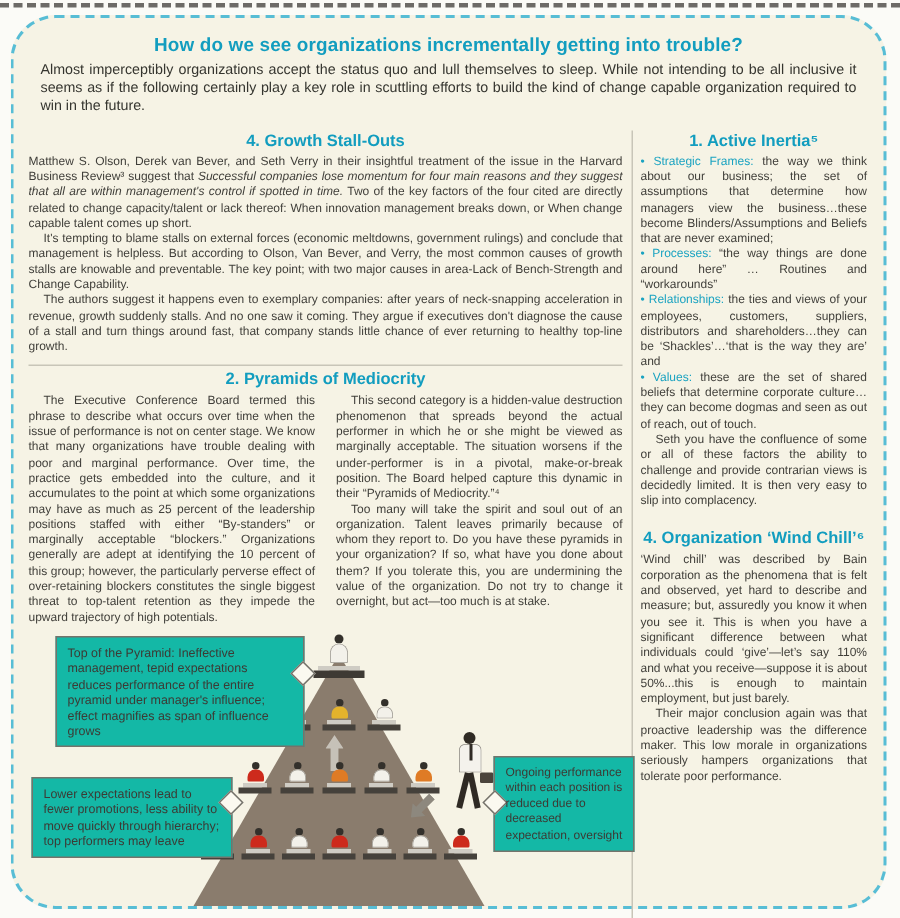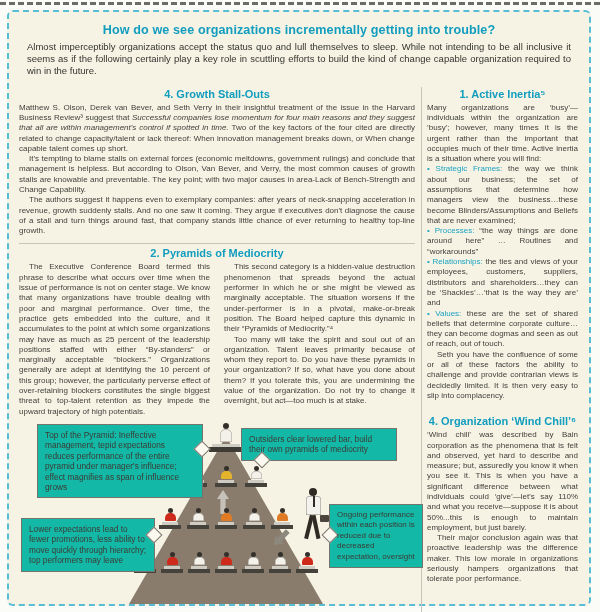--- a/index.html
+++ b/index.html
@@ -5,21 +5,21 @@
   html,body{margin:0;padding:0}
   body{
     width:600px;height:612px;position:relative;overflow:hidden;
     background:#fbfbf7;
     font-family:"Liberation Sans", sans-serif;
     color:#403f3a;
   }
   .page-edge{position:absolute;top:2px;left:0;width:100%;border-top:3px dashed #55534e;opacity:.85}
   .card{
     position:absolute;top:10px;left:7px;width:584px;height:596px;box-sizing:border-box;
-    border:2px dashed #57bdd5;border-radius:6px;background:#f6f3e5;
+    border:2px dashed #57bdd5;border-radius:30px;background:#f6f3e5;
     padding:6px 10px;
   }
   .title{color:#129dbf;font-weight:bold;font-size:12.6px;text-align:center;margin:5px 0 4px;letter-spacing:.1px}
   .subtitle{font-size:9.5px;color:#35352f;margin:0 8px 7px;line-height:12.2px;text-align:justify}
   .content{display:flex;align-items:stretch}
   .main{width:396px;flex:0 0 396px}
   .vsep{width:1px;background:#c8c5b8;margin:2px 5px 0 6px}
   .rightcol{flex:1;min-width:0;padding-right:1px}
   .sec-heading{color:#129dbf;font-weight:bold;font-size:11px;text-align:center;margin:3px 0 3px}
   .body-text{font-size:8px;line-height:10.3px;text-align:justify;margin:0;color:#403f3a}
@@ -125,24 +125,20 @@
         </div>
 
         <div class="callout" style="left:18px;top:2px;width:150px">
           <div class="tail" style="right:-6px;top:18px"></div>
           <span>Top of the Pyramid: Ineffective management, tepid expectations reduces performance of the entire pyramid under manager's influence; effect magnifies as span of influence grows</span>
         </div>
         <div class="callout" style="left:2px;top:96px;width:118px">
           <div class="tail" style="right:-6px;top:10px"></div>
           <span>Lower expectations lead to fewer promotions, less ability to move quickly through hierarchy; top performers may leave</span>
         </div>
-        <div class="callout" style="left:222px;top:6px;width:140px">
-          <div class="tail" style="left:14px;bottom:-6px"></div>
-          <span>Outsiders clear lowered bar, build their own pyramids of mediocrity</span>
-        </div>
         <div class="callout" style="left:310px;top:82px;width:78px;font-size:8px">
           <div class="tail" style="left:-6px;top:24px"></div>
           <span>Ongoing performance within each position is reduced due to decreased expectation, oversight</span>
         </div>
       <div class="fig" style="left: 166px; top: 44px;">
             <div class="head"></div>
             <div class="torso c-white"></div>
             <div class="ped1"></div>
             <div class="ped2"></div>
           </div>
@@ -232,21 +228,20 @@
           </div>
         </div>
 
     </div>
 
     <div class="vsep"></div>
 
     <div class="rightcol">
       <div>
         <div class="sec-heading">1. Active Inertia⁵</div>
-        <p class="body-text">Many organizations are ‘busy’—individuals within the organization are ‘busy’; however, many times it is the urgent rather than the important that occupies much of their time. Active inertia is a situation where you will find:</p>
         <p class="body-text"><span class="b-label">• Strategic Frames:</span><span> the way we think about our business; the set of assumptions that determine how managers view the business…these become Blinders/Assumptions and Beliefs that are never examined;</span></p>
         <p class="body-text"><span class="b-label">• Processes:</span><span> “the way things are done around here” … Routines and “workarounds”</span></p>
         <p class="body-text"><span class="b-label">• Relationships:</span><span> the ties and views of your employees, customers, suppliers, distributors and shareholders…they can be ‘Shackles’…‘that is the way they are’ and</span></p>
         <p class="body-text"><span class="b-label">• Values:</span><span> these are the set of shared beliefs that determine corporate culture…they can become dogmas and seen as out of reach, out of touch.</span></p>
         <p class="body-text indent">Seth you have the confluence of some or all of these factors the ability to challenge and provide contrarian views is decidedly limited. It is then very easy to slip into complacency.</p>
       </div>
 
       <div class="mt14">
         <div class="sec-heading">4. Organization ‘Wind Chill’⁶</div>
         <p class="body-text">‘Wind chill’ was described by Bain corporation as the phenomena that is felt and observed, yet hard to describe and measure; but, assuredly you know it when you see it. This is when you have a significant difference between what individuals could ‘give’—let’s say 110% and what you receive—suppose it is about 50%...this is enough to maintain employment, but just barely.</p>

